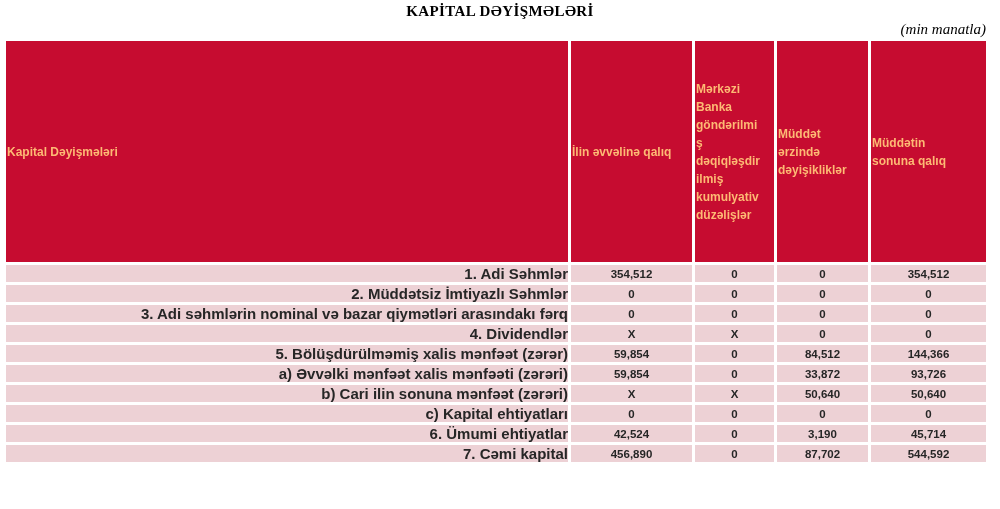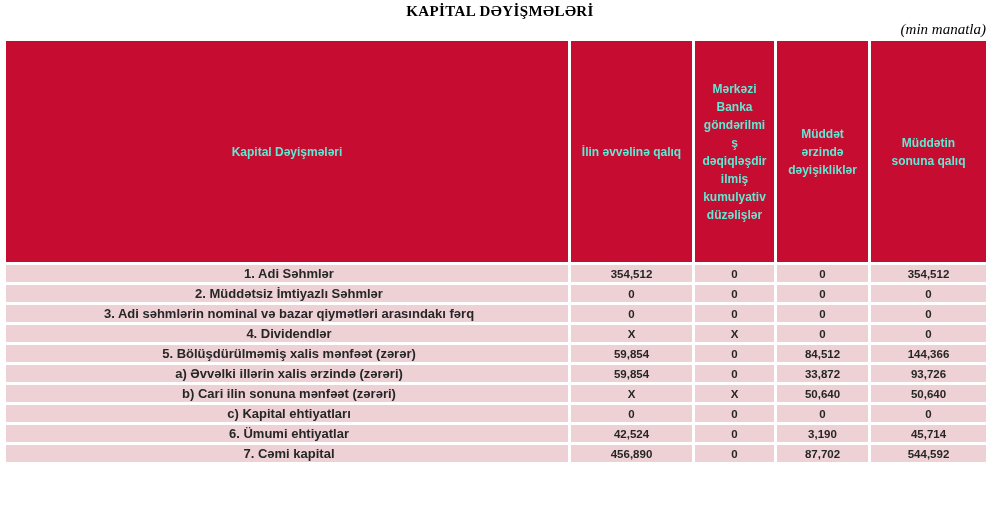--- a/index.html
+++ b/index.html
@@ -42,41 +42,41 @@
     table-layout: fixed;
     border-collapse: collapse;
   }
   table.capital th, table.capital td {
     border: 3px solid #ffffff;
     overflow: hidden;
     font-weight: bold;
   }
   table.capital th {
     background: #C60C30;
-    color: #5eead4;
+    color: #fdba74;
     font-weight: bold;
     font-size: 12px;
     line-height: 18px;
     height: 224px;
-    text-align: center;
+    text-align: left;
     vertical-align: middle;
     white-space: pre-line;
     padding: 0 1px;
   }
   table.capital td {
     background: #EDD1D5;
     height: 20px;
     vertical-align: middle;
     font-size: 11.5px;
     color: #262626;
   }
   table.capital td.label {
-    text-align: center;
+    text-align: right;
     padding-left: 4px;
-    font-size: 13px;
+    font-size: 15px;
     white-space: nowrap;
     margin-left: 16px;
   }
   table.capital td.num {
     text-align: center;
   }
   tr.bold-row td.label { font-weight: bold; }
 </style>
 </head>
 <body>
@@ -142,21 +142,21 @@
         <td class="num">0</td>
       </tr>
       <tr class="bold-row">
         <td class="label">5. Bölüşdürülməmiş xalis mənfəət (zərər)</td>
         <td class="num">59,854</td>
         <td class="num">0</td>
         <td class="num">84,512</td>
         <td class="num">144,366</td>
       </tr>
       <tr>
-        <td class="label">a) Əvvəlki illərin xalis ərzində (zərəri)</td>
+        <td class="label">a) Əvvəlki mənfəət xalis mənfəəti (zərəri)</td>
         <td class="num">59,854</td>
         <td class="num">0</td>
         <td class="num">33,872</td>
         <td class="num">93,726</td>
       </tr>
       <tr>
         <td class="label">b) Cari ilin sonuna mənfəət (zərəri)</td>
         <td class="num">X</td>
         <td class="num">X</td>
         <td class="num">50,640</td>

